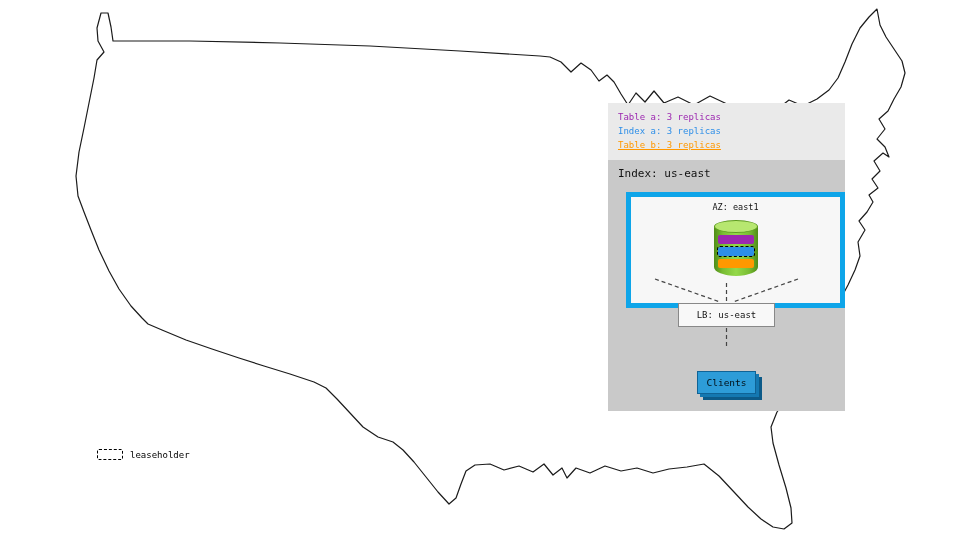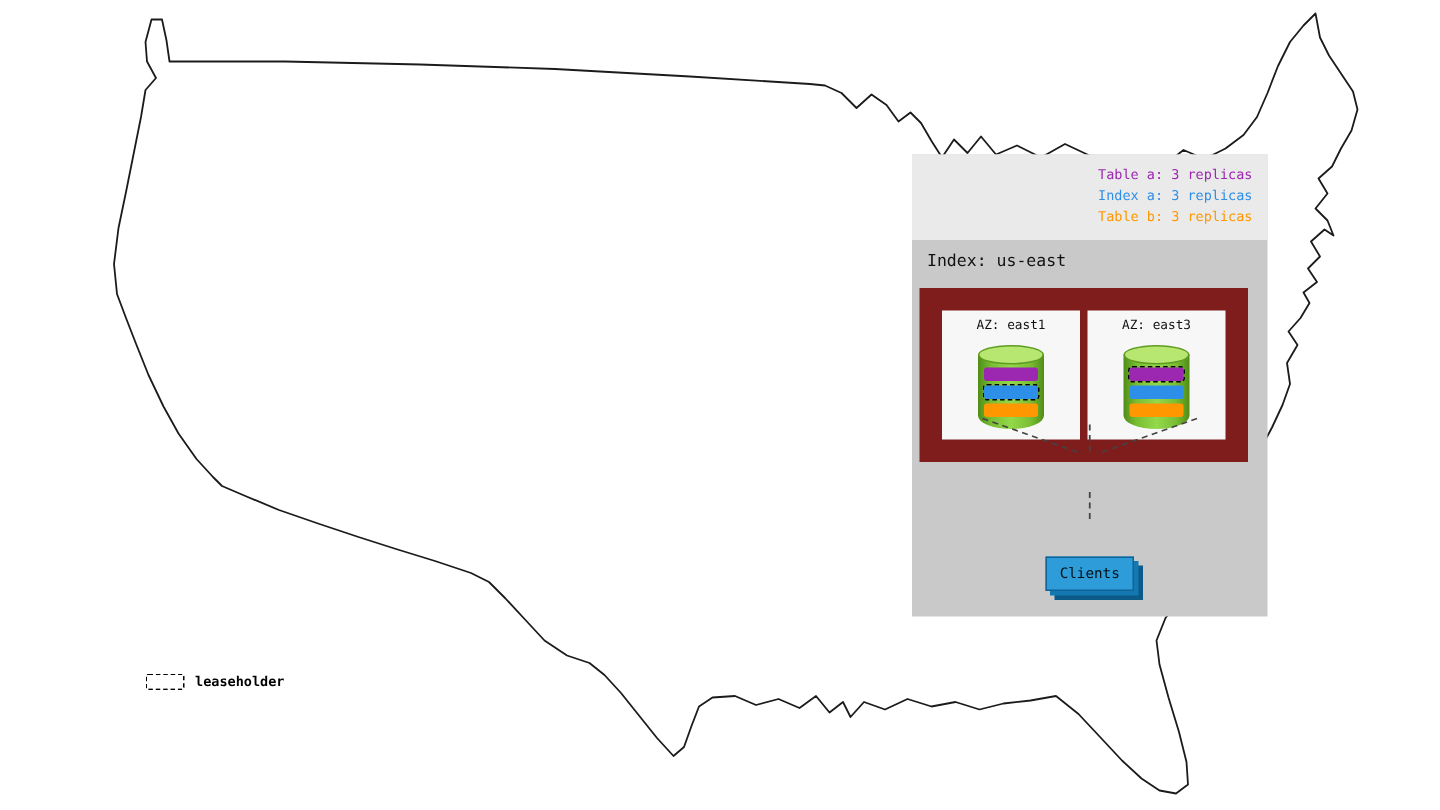--- a/index.html
+++ b/index.html
@@ -9,27 +9,27 @@
     background:#ffffff;
     overflow:hidden;
     font-family:"DejaVu Sans Mono", monospace;
   }
 
   
   .map-svg { position:absolute; left:0; top:0; z-index:1; }
   .us-outline { fill:#ffffff; stroke:#1b1b1b; stroke-width:1.2; stroke-linejoin:round; }
 
   
-  .panel { position:absolute; left:608px; top:103px; width:237px; height:308px; background:#c9c9c9; z-index:2;text-align:right; }
+  .panel { position:absolute; left:608px; top:103px; width:237px; height:308px; background:#c9c9c9; z-index:2; }
   .panel-header { position:absolute; left:0; top:0; width:100%; height:57px; background:#eaeaea; padding:7px 10px 0 10px; }
   .legend-line { font-size:9px; line-height:14px; white-space:pre; }
 
   .region-label { position:absolute; left:10px; top:64px; font-size:11px; color:#111; }
 
-  .az-wrap { position:absolute; left:5px; top:89px; width:219px; height:116px; background:#7f1d1d; display:flex; gap:5px; padding:15px; z-index:3; }
+  .az-wrap { position:absolute; left:18px; top:89px; width:219px; height:116px; background:#0ea5e9; display:flex; gap:5px; padding:5px; z-index:3; }
   .az-box { flex:1; background:#f7f7f7; display:flex; flex-direction:column; align-items:center; padding-top:5px; }
   .az-label { font-size:8.5px; color:#111; }
 
   .cylinder { position:relative; width:44px; height:56px; margin-top:8px; }
   .cyl-body {
     position:absolute; left:0; top:6px; width:44px; height:50px;
     background:linear-gradient(90deg,#4f8c17 0%,#79bd33 20%,#94d94a 50%,#79bd33 80%,#4f8c17 100%);
     border-radius:0 0 22px 22px / 0 0 9px 9px;
   }
   .cyl-top {
@@ -50,21 +50,21 @@
   }
   .clients-box {
     position:absolute; left:89px; top:244px; width:59px; height:23px;
     border:1px solid #0f6396;
     box-shadow:3px 3px 0 #1478b1, 6px 6px 0 #0c5a88;
     z-index:5; display:flex; align-items:center; justify-content:center;
     font-size:9.5px; color:#001018;
   }
 
   
-  .map-key { position:absolute; left:97px; top:449px; display:flex; align-items:center; gap:7px; z-index:2;font-weight:bold; }
+  .map-key { position:absolute; left:97px; top:449px; display:flex; align-items:center; gap:7px; z-index:2; }
   .lease-swatch { width:26px; height:11px; background:#fff; border:1.5px dashed #000; border-radius:2px; }
   .map-key-label { font-size:9px; color:#000; }
 </style>
 </head>
 <body>
 
 <svg class="map-svg" width="960" height="540" viewBox="0 0 960 540">
   <path class="us-outline" d="
     M 101,13 L 97,28 L 98,41 L 104,52 L 97,60 L 94,78 L 89,103 L 84,128 L 79,152 L 76,176
     L 78,196 L 84,212 L 91,230 L 99,250 L 109,271 L 119,289 L 131,306 L 142,318 L 148,324
@@ -83,59 +83,50 @@
     L 744,115 L 727,104 L 710,96 L 694,105 L 678,97 L 664,103 L 654,91 L 645,102 L 636,93
     L 628,105 L 621,94 L 614,82 L 607,75 L 599,81 L 591,70 L 581,63 L 571,72 L 561,62
     L 550,57 L 540,56 L 460,51 L 370,46 L 280,43 L 190,41 L 113,41 L 111,27 L 108,13 Z"></path>
 </svg>
 
 <div class="panel">
 
   <div class="panel-header">
     <div class="legend-line" style="color: rgb(156, 39, 176);">Table a: 3 replicas</div>
     <div class="legend-line" style="color: rgb(46, 143, 232);">Index a: 3 replicas</div>
-    <div class="legend-line" style="color: rgb(255, 152, 0);">Table b: 3 replicas</div>
+    <div class="legend-line" style="color: rgb(255, 152, 0); text-decoration: underline;">Table b: 3 replicas</div>
   </div>
 
   <div class="region-label">Index: us-east</div>
 
   <div class="az-wrap">
 
     <div class="az-box">
       <div class="az-label">AZ: east1</div>
       <div class="cylinder">
         <div class="cyl-top"></div>
         <div class="cyl-body"></div>
         <div class="replica-bar bar-0" style="background: rgb(156, 39, 176);"></div>
         <div class="replica-bar bar-1 leaseholder" style="background: rgb(46, 143, 232);"></div>
         <div class="replica-bar bar-2" style="background: rgb(255, 152, 0);"></div>
       </div>
     </div>
 
 
-    <div class="az-box">
-      <div class="az-label">AZ: east3</div>
-      <div class="cylinder">
-        <div class="cyl-top"></div>
-        <div class="cyl-body"></div>
-        <div class="replica-bar bar-0 leaseholder" style="background: rgb(156, 39, 176);"></div>
-        <div class="replica-bar bar-1" style="background: rgb(46, 143, 232);"></div>
-        <div class="replica-bar bar-2" style="background: rgb(255, 152, 0);"></div>
-      </div>
-    </div>
 
   </div>
 
   <svg class="connectors" width="237" height="308" viewBox="0 0 237 308">
     <path class="dash" d="M47,176 L112,199"></path>
     <path class="dash" d="M118.5,180 L118.5,199"></path>
     <path class="dash" d="M190,176 L125,199"></path>
     <path class="dash" d="M118.5,225 L118.5,243"></path>
   </svg>
 
+  <div class="lb-box">LB: us-east</div>
 
   <div class="clients-box" style="background: rgb(45, 156, 216); margin-top: 24px;">Clients</div>
 
 </div>
 
 <div class="map-key">
   <span class="lease-swatch"></span>
   <span class="map-key-label">leaseholder</span>
 </div>
 

